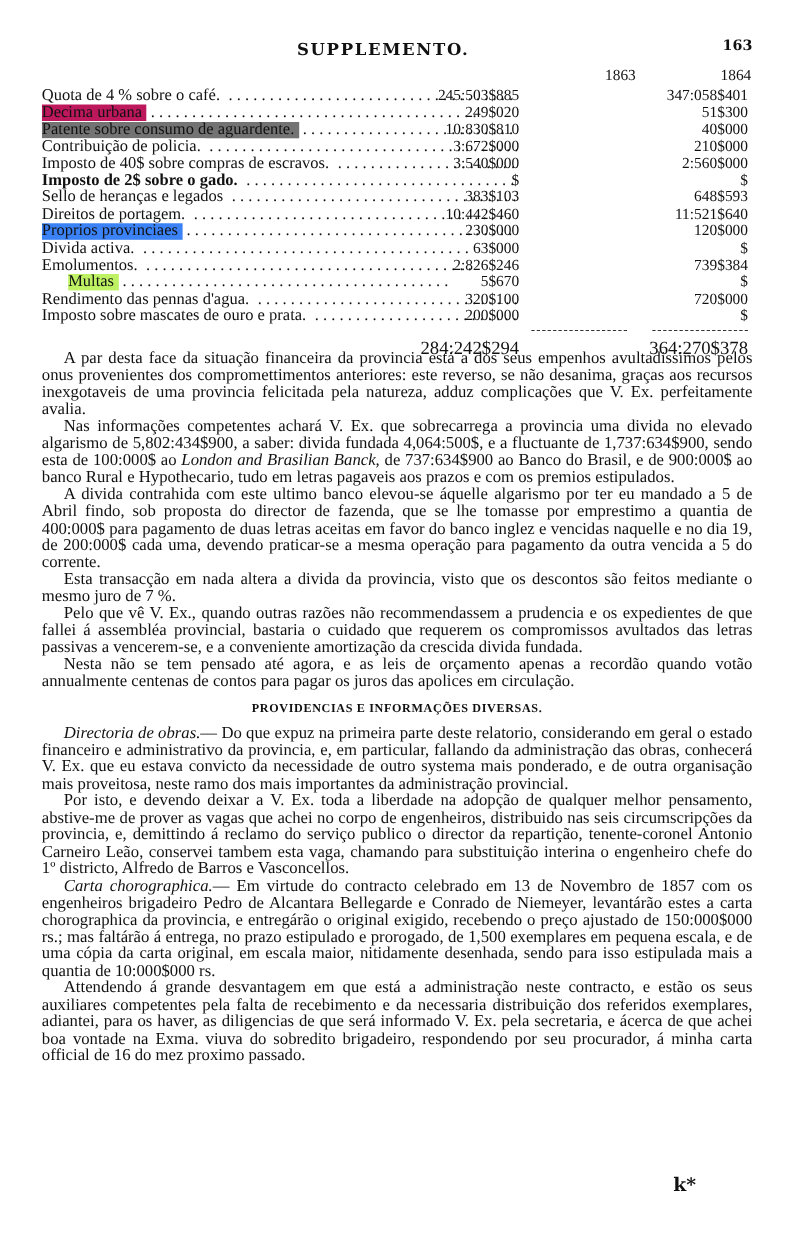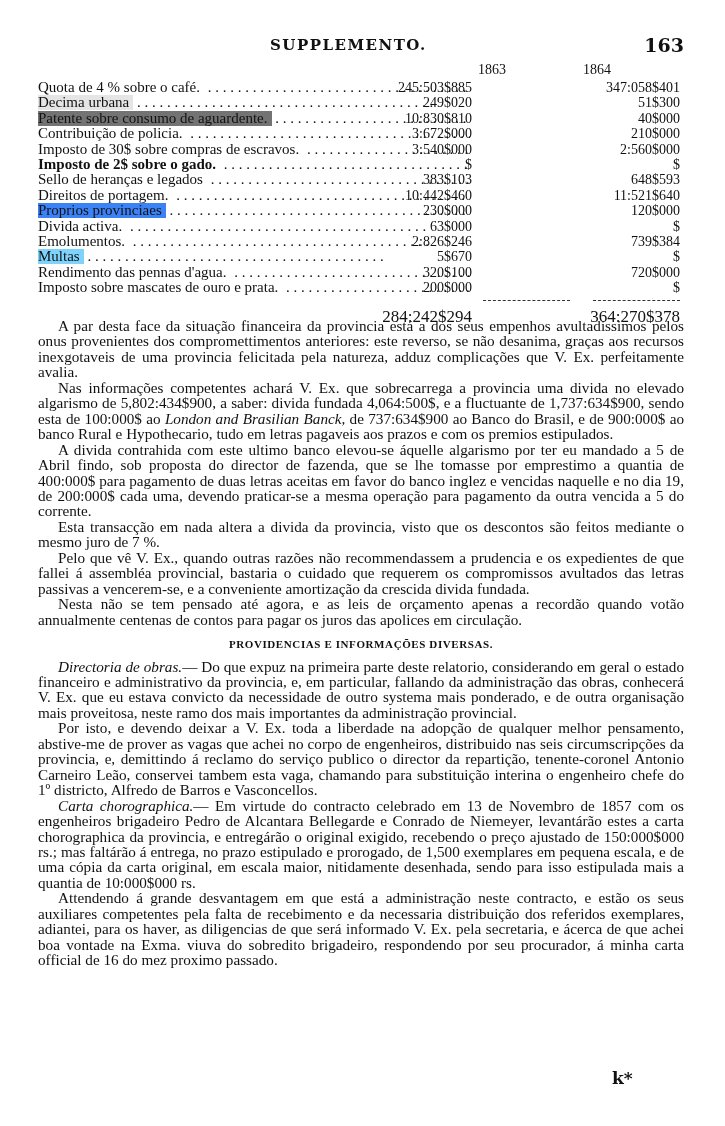--- a/index.html
+++ b/index.html
@@ -9,25 +9,25 @@
       color: #111111;
     }
     .page { position: absolute; left: 38px; top: 0; width: 646px; }
     .header { position: absolute; top: 34px; left: 0; width: 646px; height: 24px; }
     .running-title {
       position: absolute; left: 232px; top: 2px;
       font-family: "DejaVu Serif", serif; font-weight: bold; font-size: 15px; letter-spacing: 1.5px;
     }
     .page-number {
       position: absolute; right: 0; top: 0;
-      font-family: "DejaVu Serif", serif; font-weight: bold; font-size: 19px;
+      font-family: "DejaVu Serif", serif; font-weight: bold; font-size: 13px;
     }
     .table { position: absolute; top: 62px; left: 0; width: 646px; }
     .year-row { position: relative; height: 18px; font-size: 14px; }
-    .year { position: absolute; top: 0; width: 100px; text-align: left; }
+    .year { position: absolute; top: 0; width: 100px; text-align: right; }
     .year.c1 { left: 440px; }
     .year.c2 { left: 545px; }
     .row { position: relative; height: 15.4px; line-height: 15.4px; font-size: 15px; white-space: nowrap; }
     .row .leader { position: absolute; top: 0; left: 0; width: 432px; overflow: hidden; }
     .row .v1, .row .v2 { position: absolute; top: 0; text-align: right; font-size: 14px; }
     .row .v1 { right: 212px; margin-left: 32px; }
     .row .v2 { right: 4px; }
     .rule-row { position: relative; height: 12px; }
     .rule { position: absolute; top: 5px; height: 1px; border-top: 1.5px dashed #333; }
     .rule.r1 { left: 445px; width: 87px; }
@@ -66,36 +66,36 @@
       <span class="year c1">1863</span>
       <span class="year c2">1864</span>
     </div>
     <div id="table-rows">
         <div class="row">
           <span class="leader"><span style="background: rgb(255, 255, 255); padding-right: 4px;">Quota de 4 % sobre o café.</span><span> . . . . . . . . . . . . . . . . . . . . . . . . . . . . . . . . . . . . . . . .</span></span>
           <span class="v1">245:503$885</span>
           <span class="v2">347:058$401</span>
         </div>
         <div class="row">
-          <span class="leader"><span style="background: #e5e5e5; padding-right: 4px;">Decima urbana</span><span> . . . . . . . . . . . . . . . . . . . . . . . . . . . . . . . . . . . . . . . .</span></span>
+          <span class="leader"><span style="background: #be185d; padding-right: 4px;">Decima urbana</span><span> . . . . . . . . . . . . . . . . . . . . . . . . . . . . . . . . . . . . . . . .</span></span>
           <span class="v1">249$020</span>
           <span class="v2">51$300</span>
         </div>
         <div class="row">
           <span class="leader"><span style="background: #737373; padding-right: 4px;">Patente sobre consumo de aguardente.</span><span> . . . . . . . . . . . . . . . . . . . . . . . . . . . . . . . . . . . . . . . .</span></span>
           <span class="v1">10:830$810</span>
           <span class="v2">40$000</span>
         </div>
         <div class="row">
           <span class="leader"><span style="background: rgb(255, 255, 255); padding-right: 4px;">Contribuição de policia.</span><span> . . . . . . . . . . . . . . . . . . . . . . . . . . . . . . . . . . . . . . . .</span></span>
           <span class="v1">3:672$000</span>
           <span class="v2">210$000</span>
         </div>
         <div class="row">
-          <span class="leader"><span style="background: rgb(255, 255, 255); padding-right: 4px;">Imposto de 30$ sobre compras de escravos.</span><span> . . . . . . . . . . . . . . . . . . . . . . . . . . . . . . . . . . . . . . . .</span></span>
+          <span class="leader"><span style="background: rgb(255, 255, 255); padding-right: 4px;">Imposto de 40$ sobre compras de escravos.</span><span> . . . . . . . . . . . . . . . . . . . . . . . . . . . . . . . . . . . . . . . .</span></span>
           <span class="v1">3:540$000</span>
           <span class="v2">2:560$000</span>
         </div>
         <div class="row">
           <span class="leader"><span style="background: rgb(255, 255, 255); padding-right: 4px; font-weight: bold;">Imposto de 2$ sobre o gado.</span><span> . . . . . . . . . . . . . . . . . . . . . . . . . . . . . . . . . . . . . . . .</span></span>
           <span class="v1">$</span>
           <span class="v2">$</span>
         </div>
         <div class="row">
           <span class="leader"><span style="background: rgb(255, 255, 255); padding-right: 4px;">Sello de heranças e legados</span><span> . . . . . . . . . . . . . . . . . . . . . . . . . . . . . . . . . . . . . . . .</span></span>
@@ -116,21 +116,21 @@
           <span class="leader"><span style="background: rgb(255, 255, 255); padding-right: 4px;">Divida activa.</span><span> . . . . . . . . . . . . . . . . . . . . . . . . . . . . . . . . . . . . . . . .</span></span>
           <span class="v1">63$000</span>
           <span class="v2">$</span>
         </div>
         <div class="row">
           <span class="leader"><span style="background: rgb(255, 255, 255); padding-right: 4px;">Emolumentos.</span><span> . . . . . . . . . . . . . . . . . . . . . . . . . . . . . . . . . . . . . . . .</span></span>
           <span class="v1">2:826$246</span>
           <span class="v2">739$384</span>
         </div>
         <div class="row">
-          <span class="leader"><span style="background: #7dd3fc; padding-right: 4px;">Multas</span><span> . . . . . . . . . . . . . . . . . . . . . . . . . . . . . . . . . . . . . . . .</span></span>
+          <span class="leader"><span style="background: #bef264; padding-right: 4px; margin-left: 24px;">Multas</span><span> . . . . . . . . . . . . . . . . . . . . . . . . . . . . . . . . . . . . . . . .</span></span>
           <span class="v1">5$670</span>
           <span class="v2">$</span>
         </div>
         <div class="row">
           <span class="leader"><span style="background: rgb(255, 255, 255); padding-right: 4px;">Rendimento das pennas d'agua.</span><span> . . . . . . . . . . . . . . . . . . . . . . . . . . . . . . . . . . . . . . . .</span></span>
           <span class="v1">320$100</span>
           <span class="v2">720$000</span>
         </div>
         <div class="row">
           <span class="leader"><span style="background: rgb(255, 255, 255); padding-right: 4px;">Imposto sobre mascates de ouro e prata.</span><span> . . . . . . . . . . . . . . . . . . . . . . . . . . . . . . . . . . . . . . . .</span></span>

